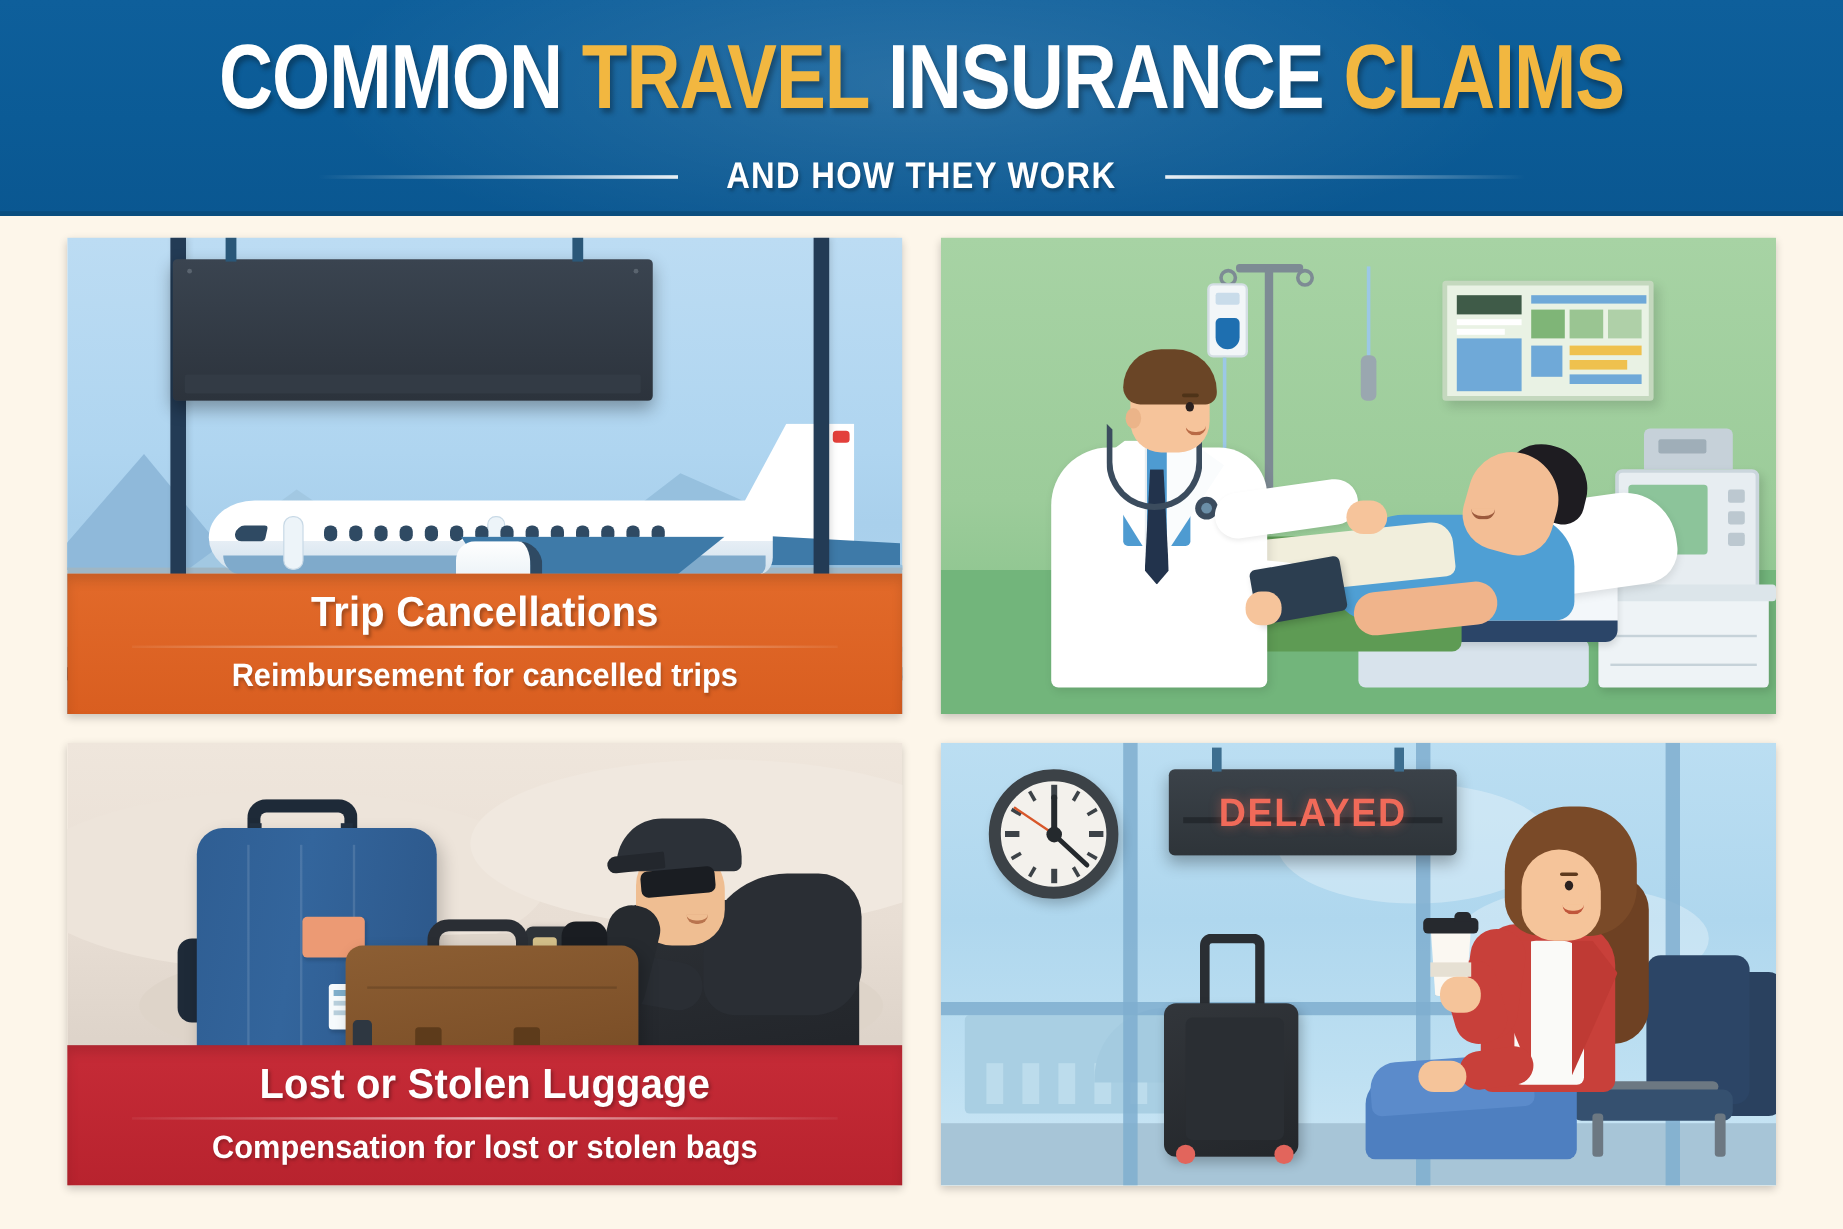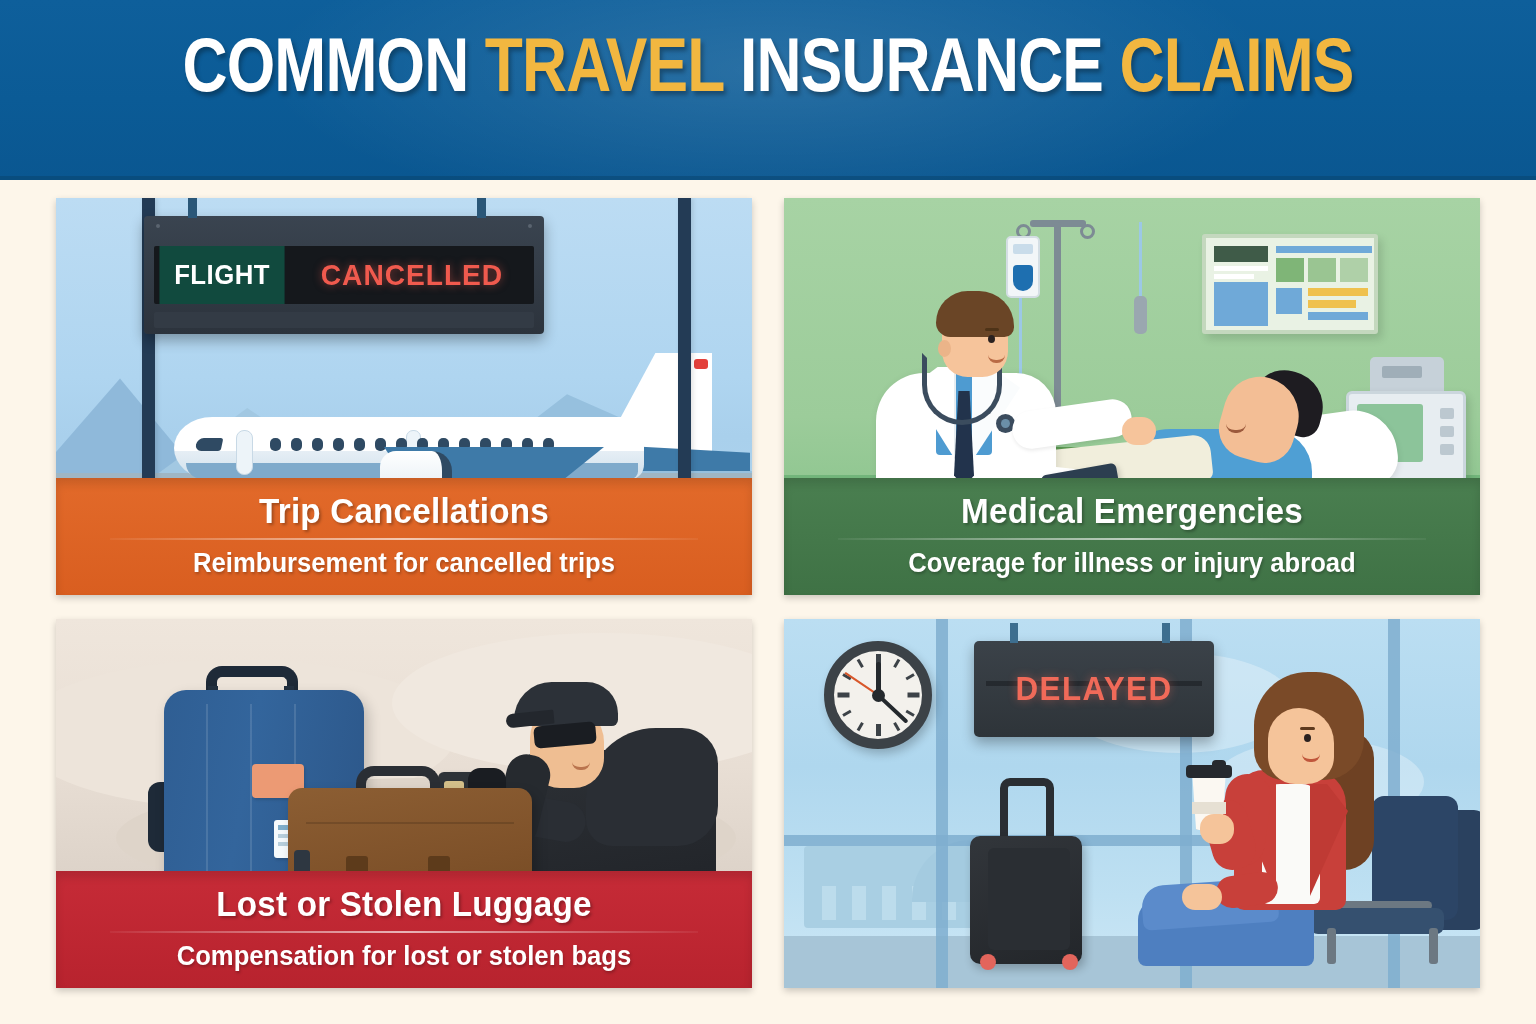--- a/index.html
+++ b/index.html
@@ -459,21 +459,21 @@
     box-shadow:3px 5px 10px rgba(0,0,0,.22);
   }
   .cl-tick{ position:absolute; left:50%; top:3px; width:3px; height:9px; background:#3C4247; transform-origin:50% 41px; margin-left:-1.5px; }
   .cl-tick.big{ width:5px; height:12px; margin-left:-2.5px; }
   .cl-hand-h{ position:absolute; left:50%; bottom:50%; width:5px; height:33px; background:#24292D; border-radius:3px; margin-left:-2.5px; transform-origin:50% 100%; }
   .cl-hand-m{ position:absolute; left:50%; bottom:50%; width:4px; height:40px; background:#24292D; border-radius:3px; margin-left:-2px; transform-origin:50% 100%; transform:rotate(133deg); }
   .cl-hand-s{ position:absolute; left:50%; bottom:50%; width:2px; height:40px; background:#D8572A; border-radius:2px; margin-left:-1px; transform-origin:50% 100%; transform:rotate(-56deg); }
   .cl-pin{ position:absolute; left:50%; top:50%; width:13px; height:13px; background:#24292D; border-radius:50%; margin:-6.5px 0 0 -6.5px; }
 
   .sign4{
-    position:absolute; left:190px; top:22px; width:240px; height:96px;
+    position:absolute; left:190px; top:22px; width:240px; height:72px;
     background:linear-gradient(180deg,#3B4249,#2E3439);
     border-radius:5px; box-shadow:0 6px 13px rgba(0,0,0,.30);
     z-index:6;
     padding-left:24px;
   }
   .sign4 .hang{ position:absolute; top:-18px; width:8px; height:20px; background:#3D6E8F; }
   .sign4 .hang.a{ left:36px;} .sign4 .hang.b{ right:44px;}
   .sign4 .txt{
     position:absolute; inset:0; display:flex; align-items:center; justify-content:center;
     color:#F06A59; font-weight:bold; font-size:33px; letter-spacing:1.5px;
@@ -570,20 +570,25 @@
   <div class="header-glow"></div>
   <div class="title">
     <span class="t-white">COMMON</span>
     <span> </span>
     <span class="t-gold">TRAVEL</span>
     <span> </span>
     <span class="t-white">INSURANCE</span>
     <span> </span>
     <span class="t-gold">CLAIMS</span>
   </div>
+  <div class="subwrap">
+    <div class="subline l"></div>
+    <div class="subtitle">AND HOW THEY WORK</div>
+    <div class="subline r"></div>
+  </div>
 </div>
 
 <div class="grid">
 
   <div class="card c-tl">
     <div class="art">
       <div class="sky1"></div>
       <div class="mtn a"></div>
       <div class="mtn b"></div>
       <div class="mtn c"></div>
@@ -626,24 +631,20 @@
 
       <div class="mullion shade" style="left:86px"></div>
       <div class="mullion shade" style="left:622px"></div>
       <div class="sill" style="bottom:28px"></div>
 
       <div class="board">
         <div class="hang a"></div>
         <div class="hang b"></div>
         <div class="dotL"></div>
         <div class="dotR"></div>
-        <div class="screen">
-          <div class="bflight">FLIGHT</div>
-          <div class="bstatus">CANCELLED</div>
-        </div>
         <div class="lowbar"></div>
       </div>
     </div>
 
     <div class="caption cap-orange">
       <div class="ct">Trip Cancellations</div>
       <div class="crule"></div>
       <div class="cs">Reimbursement for cancelled trips</div>
     </div>
   </div>
@@ -721,25 +722,20 @@
         <div class="doc-eye"></div>
         <div class="doc-smile"></div>
         <div class="doc-armA"></div>
         <div class="doc-handA"></div>
         <div class="doc-armB"></div>
         <div class="clipboard"></div>
         <div class="doc-handB"></div>
       </div>
     </div>
 
-    <div class="caption cap-green">
-      <div class="ct">Medical Emergencies</div>
-      <div class="crule"></div>
-      <div class="cs">Coverage for illness or injury abroad</div>
-    </div>
   </div>
 
   <div class="card c-bl">
     <div class="art">
       <div class="bg3"></div>
       <div class="dune a"></div>
       <div class="dune b"></div>
       <div class="dune c"></div>
       <div class="floor3b"></div>
       <div class="floor3"></div>

